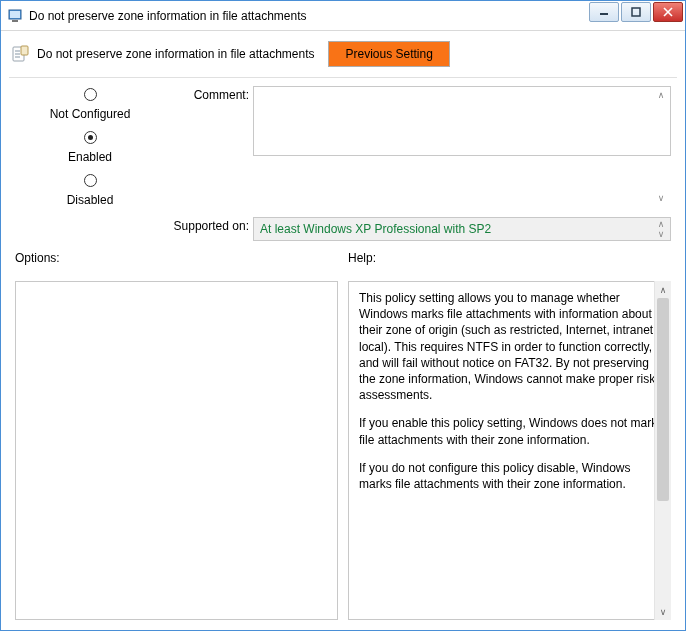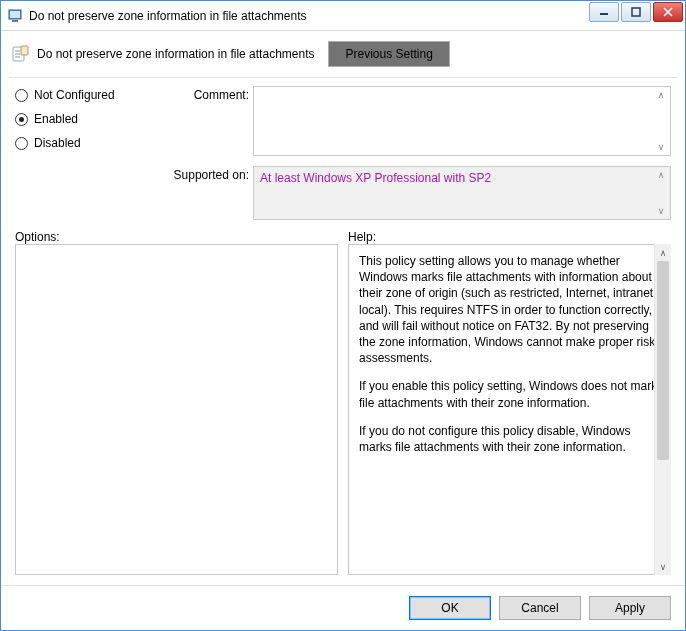--- a/index.html
+++ b/index.html
@@ -28,61 +28,61 @@
   .win-btn.close { background:linear-gradient(#f08075,#c9302c); border-color:#9c2e25; }
   .win-btn svg { display:block; }
   
   .header-row {
     display:flex; align-items:center; padding:10px 14px 10px 10px; gap:8px;
   }
   .header-row .policy-icon {
     width:18px; height:18px;
   }
   .nav-btn {
-    height:26px; padding:0 16px; background:#737373; border:1px solid #adadad;
+    height:26px; padding:0 16px; background:#f97316; border:1px solid #adadad;
     color:#000; display:flex; align-items:center; justify-content:center; margin-left:6px;
   }
   .divider { height:1px; background:#e0e0e0; margin:0 8px 8px 8px; }
   
   .settings {
     display:grid; grid-template-columns:150px 80px 1fr; column-gap:4px;
     padding:0 14px 0 14px;
   }
   .radio-col { display:flex; flex-direction:column; gap:10px; padding-top:2px; }
-  .radio-item { display:flex; align-items:center; gap:6px; }
+  .radio-item { display:flex; align-items:center; gap:6px;flex-direction:column; }
   .radio {
     width:13px; height:13px; border:1px solid #333; border-radius:50%; position:relative; background:#fff;
   }
   .radio.selected::after {
     content:""; position:absolute; width:5px; height:5px; background:#222; border-radius:50%;
     top:3px; left:3px;
   }
   .label-col { text-align:right; padding-top:2px;}
   .comment-label { }
   .supported-label { margin-top:10px; }
   .textbox-wrap { position:relative; }
   .textbox {
     width:100%; border:1px solid #c8c8c8; background:#fff; position:relative; overflow:hidden;
     padding:4px 22px 4px 6px; color:#000;
   }
   .comment-box { height:70px; }
-  .supported-box { height:54px; background:#f0f0f0; color:#a21caf; white-space:normal;}
+  .supported-box { height:24px; background:#f0f0f0; color:#15803d; white-space:normal;}
   .scroll-hint {
     position:absolute; right:2px; width:16px; display:flex; flex-direction:column; justify-content:space-between;
     top:2px; bottom:2px;
   }
   .scroll-arrow {
     width:16px; height:14px; color:#888; font-size:9px; display:flex; align-items:center; justify-content:center;
   }
   
   .lower {
     flex:1; display:flex; gap:10px; padding:10px 14px 10px 14px; min-height:0;
   }
   .pane { flex:1; display:flex; flex-direction:column; min-height:0;}
-  .pane-label { margin-bottom:0; color:#000; }
+  .pane-label { margin-bottom:16px; color:#000; }
   .pane-box {
     flex:1; border:1px solid #c8c8c8; background:#fff; padding:8px 10px; overflow:auto;
     color:#000; line-height:1.35;
   }
   .pane-box p { margin:0 0 12px 0; font-size:12px;}
   .help-box { }
   .help-scroll {
     position:absolute; right:0; top:0; bottom:0; width:17px; background:#f0f0f0; border-left:1px solid #e4e4e4;
   }
   .help-scroll .thumb {
@@ -208,19 +208,14 @@
         </div>
         <div class="help-scroll">
           <div class="arrow up">∧</div>
           <div class="thumb" style="top:17px; height:60%;"></div>
           <div class="arrow down">∨</div>
         </div>
       </div>
     </div>
   </div>
 
-  <div class="footer">
-    <div class="btn default">OK</div>
-    <div class="btn">Cancel</div>
-    <div class="btn">Apply</div>
-  </div>
 
 </div>
 
 </body></html>

